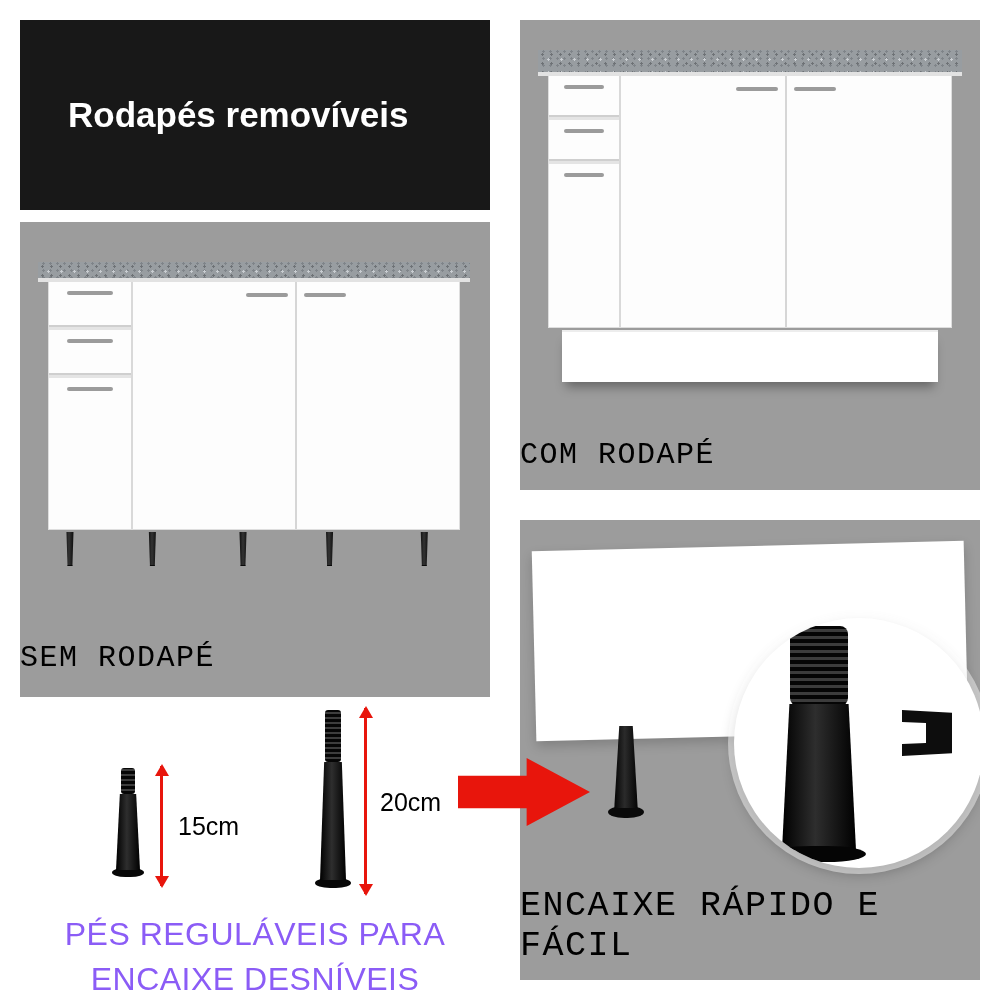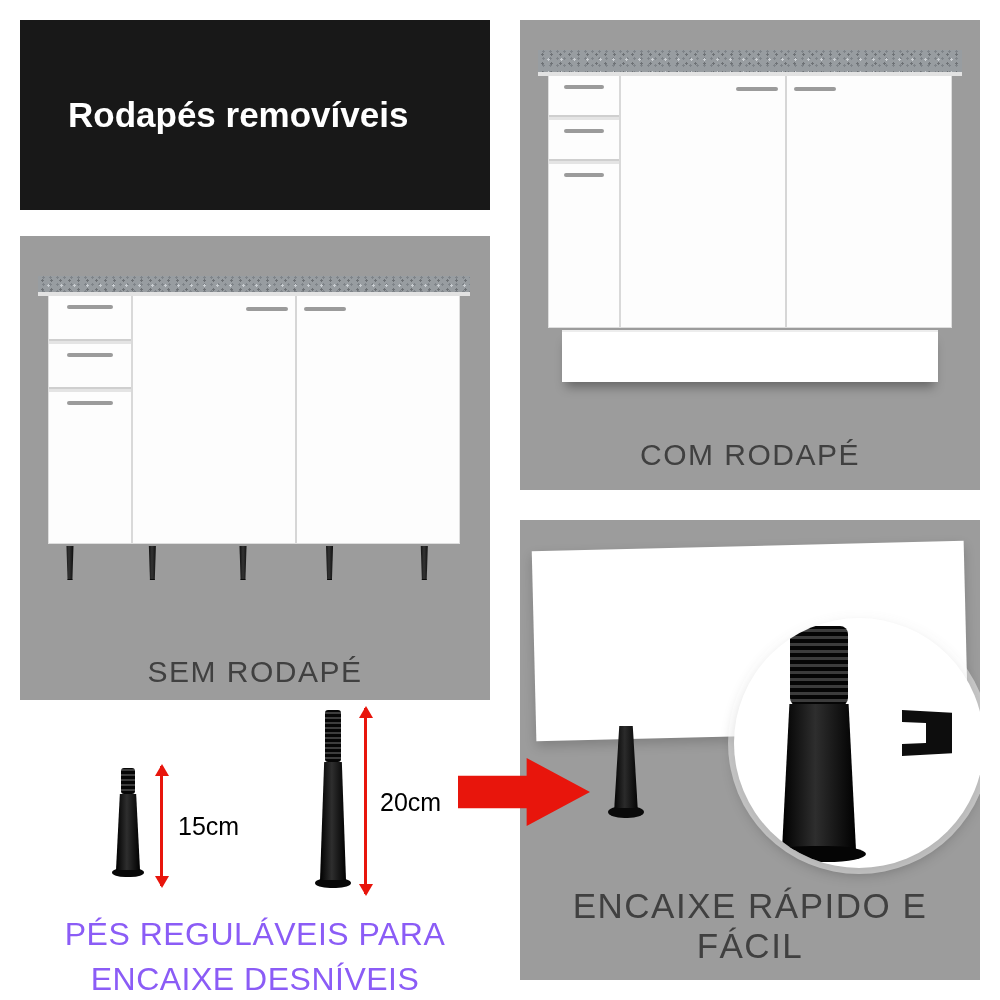--- a/index.html
+++ b/index.html
@@ -6,24 +6,24 @@
   html,body { background:#ffffff; }
   body { font-family:"Liberation Sans", sans-serif; }
   .canvas { position:relative; width:1000px; height:1000px; background:#ffffff; overflow:hidden; }
 
   
   .banner { position:absolute; left:20px; top:20px; width:470px; height:190px; background:#181818; display:flex; align-items:center; }
   .banner-text { padding-left:48px; color:#ffffff; font-size:35px; font-weight:bold; line-height:1.32; }
 
   
   .panel { position:absolute; background:#9c9c9c; overflow:hidden; }
-  .panel-sem { left:20px; top:236px; width:470px; height:475px; }
+  .panel-sem { left:20px; top:222px; width:470px; height:475px; }
   .panel-com { left:520px; top:20px; width:460px; height:470px; }
   .panel-enc { left:520px; top:520px; width:460px; height:460px; }
-  .panel-label { position:absolute; left:0; right:0; text-align:center; color:#404040; font-size:30px; letter-spacing:1.5px; }
+  .panel-label { position:absolute; left:0; right:0; color:#000000; font-size:30px; letter-spacing:1.5px;font-family:Liberation Mono, monospace; }
   .panel-sem .panel-label { bottom:22px; }
   .panel-com .panel-label { bottom:18px; }
   .panel-enc .panel-label { bottom:14px; font-size:35px; }
 
   
   .cabinet { position:absolute; }
   .cab-sem { left:28px; top:40px; width:412px; }
   .cab-com { left:28px; top:30px; width:404px; }
   .countertop { position:relative; height:20px; margin-left:-10px; margin-right:-10px;
     background-color:#989da1;

